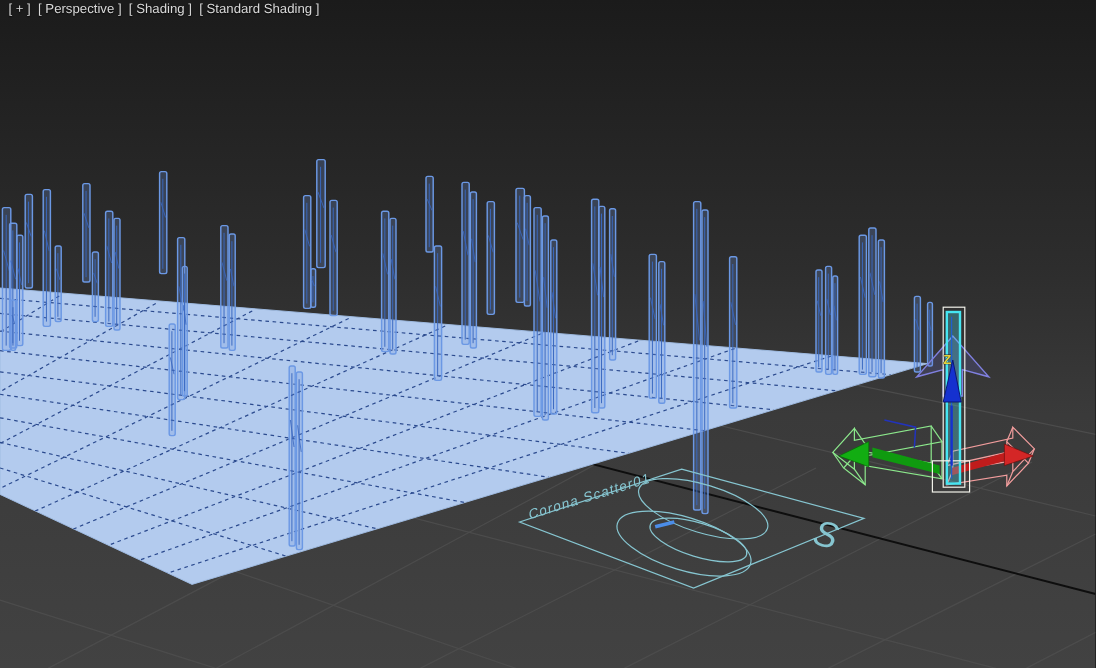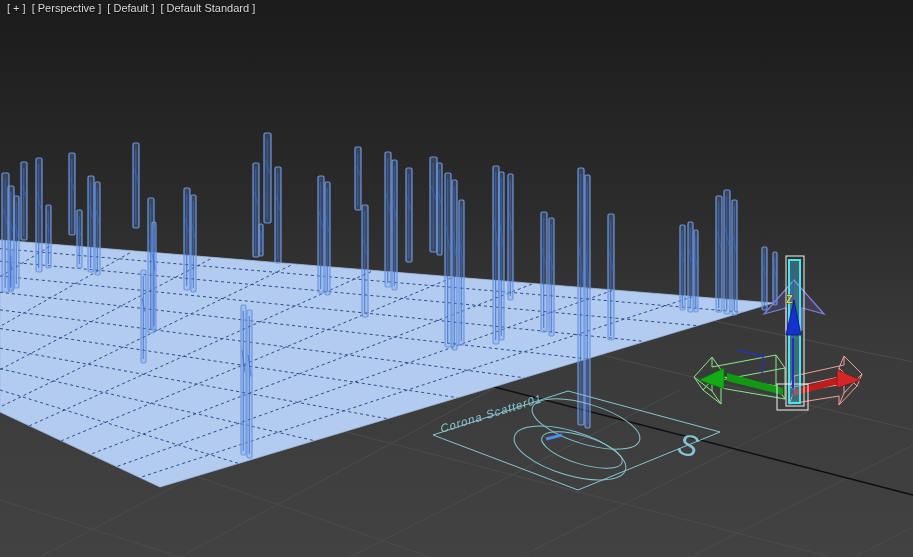--- a/index.html
+++ b/index.html
@@ -374,16 +374,16 @@
         <line x1="793" y1="264" x2="793" y2="399" stroke="#1f5fd0" stroke-width="1"></line>
         <rect x="777" y="384" width="31" height="26" fill="none" stroke="#f2f2ea" stroke-width="1"></rect>
         <line x1="793" y1="388" x2="793" y2="338" stroke="#1531cf" stroke-width="2"></line>
         <polygon points="794,300 786,335 801,335" fill="#1531cf" stroke="#0a1670" stroke-width="0.8"></polygon>
         <text x="786" y="303" fill="#e6d23c" font-size="11" font-weight="bold" font-family="&quot;Liberation Sans&quot;, sans-serif" stroke="#222" stroke-width="0.5" paint-order="stroke">Z</text>
       </g>
     </svg>
   <div id="label-bar">
     <span>[ + ]</span>
     <span>[ Perspective ]</span>
-    <span>[ Default ]</span>
-    <span>[ Default Standard ]</span>
+    <span>[ Shading ]</span>
+    <span>[ Standard Shading ]</span>
   </div>
 </div>
 
 </body></html>

